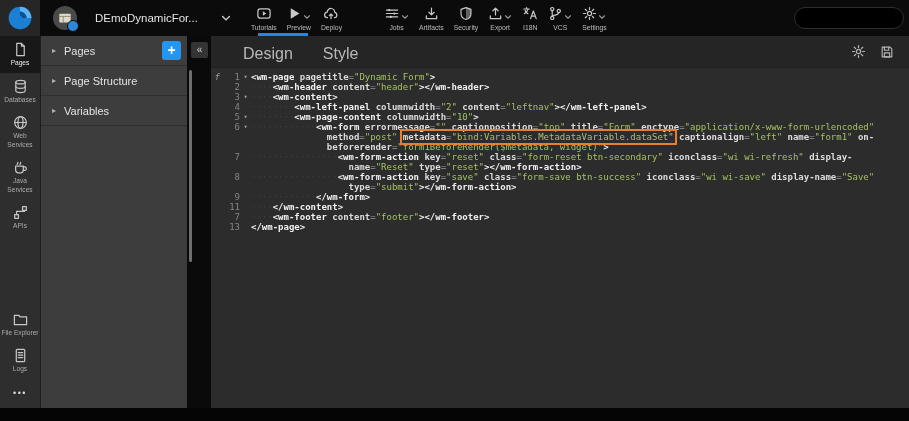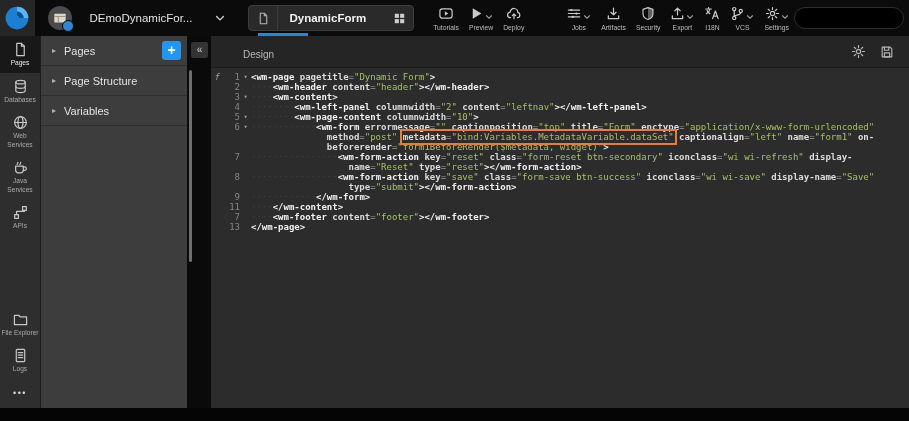--- a/index.html
+++ b/index.html
@@ -42,21 +42,21 @@
   .prow .caret{color:#b2b2b2;font-size:8px;}
   .prow .plabel{flex:1;}
   .addbtn{width:19px;height:19px;border-radius:3px;background:#2196f3;color:#fff;font-size:14px;line-height:18px;text-align:center;font-weight:bold;cursor:pointer;}
 
   .divider{width:24px;background:#0a0a0a;position:relative;flex:none;}
   .collapse-btn{position:absolute;top:6px;left:4px;width:17px;height:16px;background:#343434;border-radius:2px;color:#d6d6d6;font-size:10px;text-align:center;line-height:15px;cursor:pointer;}
   .vscroll{position:absolute;left:2px;top:34px;width:3px;height:192px;background:#6f6f6f;border-radius:2px;cursor:pointer;}
 
   .editor{flex:1;min-width:0;background:#2c2c2c;display:flex;flex-direction:column;}
   .etabs{height:31px;background:#252525;display:flex;align-items:stretch;padding-left:17px;border-bottom:1px solid #1e1e1e;flex:none;}
-  .etab{display:flex;align-items:center;padding:16px 15px;color:#b8b8b8;font-size:10px;border-top:2px solid transparent;cursor:pointer;}
+  .etab{display:flex;align-items:center;padding:16px 15px;color:#b8b8b8;font-size:16px;border-top:2px solid transparent;cursor:pointer;}
   .etab.active{background:#363636;color:#fff;border-top-color:#1e88e5;}
   .eactions{margin-left:auto;display:flex;align-items:center;gap:14px;padding-right:15px;color:#b5b5b5;}
   .eact{cursor:pointer;display:flex;align-items:center;}
 
   .codewrap{flex:1;overflow:hidden;padding-top:4px;font-family:"DejaVu Sans Mono",monospace;font-size:9px;line-height:10px;cursor:text;}
   .cl{display:flex;}
   .gut{flex:none;width:40px;display:flex;color:#848484;user-select:none;}
   .g-m{width:9px;text-align:right;color:#9a9a9a;font-style:italic;}
   .g-n{flex:1;text-align:right;}
   .g-f{width:11px;text-align:center;color:#9c9c9c;font-size:7px;line-height:10px;}
@@ -95,37 +95,20 @@
           </svg>
         <span class="badge"></span>
       </span>
       <span class="proj-name">DEmoDynamicFor...</span>
       <span class="cv">
         <svg width="12" height="12" viewBox="0 0 16 16" fill="none" stroke="currentColor" stroke-width="1.8" stroke-linecap="round">
             <path d="M3.5 6l4.5 4.5L12.5 6"></path>
           </svg>
       </span>
     </div>
-    <div class="pagetab">
-      <span class="ficon">
-        <svg width="13" height="13" viewBox="0 0 16 16" fill="none" stroke="currentColor" stroke-width="1.3" stroke-linejoin="round">
-            <path d="M4 1.5h5l3 3v10H4z"></path>
-            <path d="M9 1.5v3h3"></path>
-          </svg>
-      </span>
-      <span class="ptitle">DynamicForm</span>
-      <span class="gicon">
-        <svg width="13" height="13" viewBox="0 0 16 16" fill="currentColor">
-            <rect x="2.2" y="2.2" width="5" height="5"></rect>
-            <rect x="8.8" y="2.2" width="5" height="5"></rect>
-            <rect x="2.2" y="8.8" width="5" height="5"></rect>
-            <rect x="8.8" y="8.8" width="5" height="5"></rect>
-          </svg>
-      </span>
-    </div>
     <div class="toolbar" id="toolbar">
         <div class="tool">
           <span class="ic">
             <span>
               <svg width="16" height="15" viewBox="0 0 16 16" fill="none" stroke="currentColor" stroke-width="1.3" stroke-linecap="round" stroke-linejoin="round">
                 <rect x="1.5" y="3" width="13" height="10" rx="2.5"></rect>
                 <path d="M6.8 5.7l3.6 2.3-3.6 2.3z" fill="currentColor" stroke="none"></path>
               </svg>
             </span>
           </span>
@@ -349,20 +332,21 @@
           <span class="plabel">Variables</span>
         </div>
       </div>
     <div class="divider">
       <div class="collapse-btn" id="collapseBtn">«</div>
       <div class="vscroll"></div>
     </div>
     <div class="editor">
       <div class="etabs" id="etabs">
           <div class="etab">Design</div>
+          <div class="etab">Style</div>
           <div class="eactions">
             <span class="eact">
               <span>
                 <svg width="15" height="15" viewBox="0 0 16 16" fill="none" stroke="currentColor" stroke-width="1.3" stroke-linecap="round" stroke-linejoin="round">
                   <circle cx="8" cy="8" r="2.3"></circle>
                   <path d="M8 1.6v2.1M8 12.3v2.1M1.6 8h2.1M12.3 8h2.1M3.5 3.5L5 5M11 11l1.5 1.5M12.5 3.5L11 5M5 11l-1.5 1.5"></path>
                 </svg>
               </span>
             </span>
             <span class="eact">

